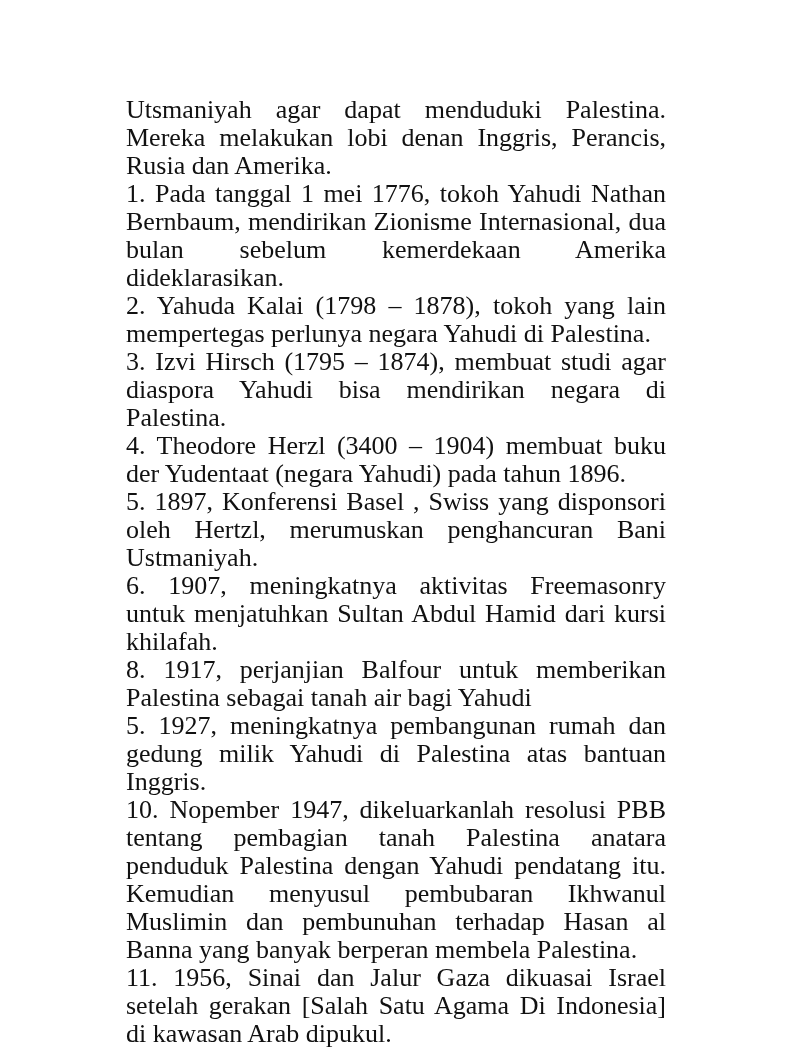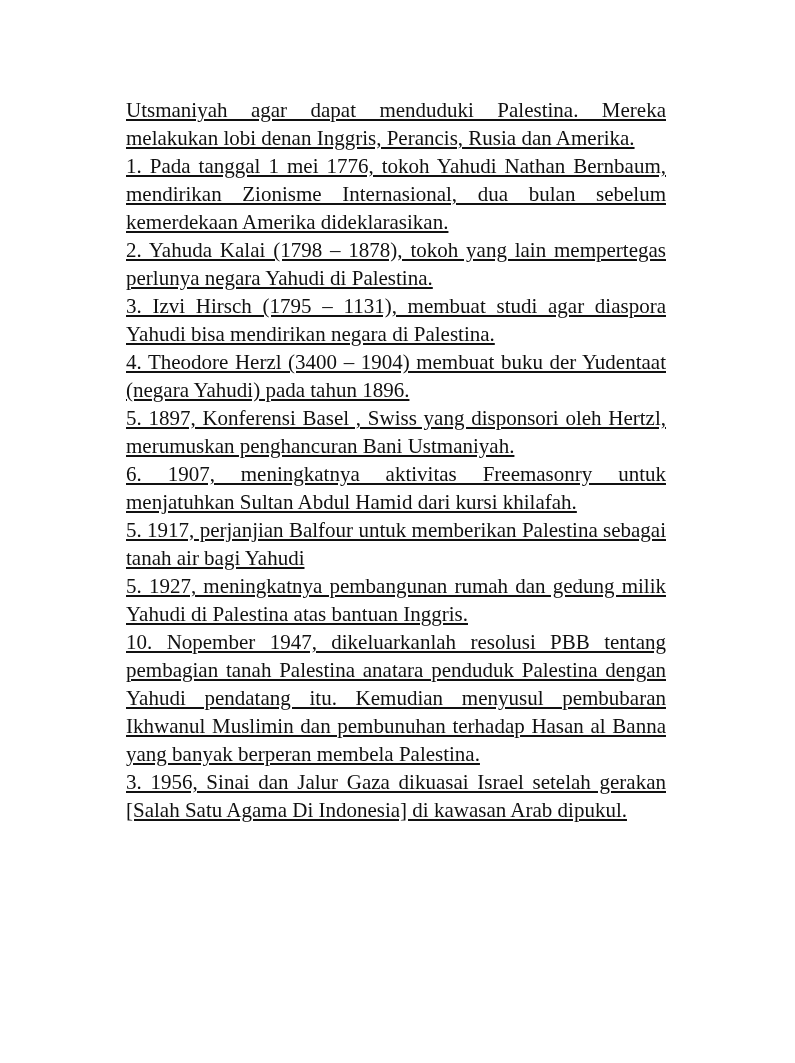--- a/index.html
+++ b/index.html
@@ -13,28 +13,27 @@
     height: 1063px;
     background: #ffffff;
     overflow: hidden;
     font-family: "Liberation Serif", "DejaVu Serif", serif;
   }
   .body-text {
     position: absolute;
     left: 126px;
     top: 96px;
     width: 540px;
-    font-size: 21px;
+    font-size: 26px;
     line-height: 28px;
     color: #111111;
     text-align: justify;
     hyphens: none;
     -webkit-hyphens: none;
     word-spacing: normal;
-    text-decoration: underline;
   }
   .body-text p {
     margin: 0;
     padding: 0;
     text-indent: 0;
   }
   .page-number {
     position: absolute;
     left: 0;
     top: 1064px;
@@ -46,23 +45,23 @@
   }
 </style>
 </head>
 <body>
 
 <div class="page">
   <div class="body-text">
       <p>Utsmaniyah agar dapat menduduki Palestina. Mereka melakukan lobi denan Inggris, Perancis, Rusia dan Amerika.</p>
       <p>1. Pada tanggal 1 mei 1776, tokoh Yahudi Nathan Bernbaum, mendirikan Zionisme Internasional, dua bulan sebelum kemerdekaan Amerika dideklarasikan.</p>
       <p>2. Yahuda Kalai (1798 – 1878), tokoh yang lain mempertegas perlunya negara Yahudi di Palestina.</p>
-      <p>3. Izvi Hirsch (1795 – 1131), membuat studi agar diaspora Yahudi bisa mendirikan negara di Palestina.</p>
+      <p>3. Izvi Hirsch (1795 – 1874), membuat studi agar diaspora Yahudi bisa mendirikan negara di Palestina.</p>
       <p>4. Theodore Herzl (3400 – 1904) membuat buku der Yudentaat (negara Yahudi) pada tahun 1896.</p>
       <p>5. 1897, Konferensi Basel , Swiss yang disponsori oleh Hertzl, merumuskan penghancuran Bani Ustmaniyah.</p>
       <p>6. 1907, meningkatnya aktivitas Freemasonry untuk menjatuhkan Sultan Abdul Hamid dari kursi khilafah.</p>
-      <p>5. 1917, perjanjian Balfour untuk memberikan Palestina sebagai tanah air bagi Yahudi</p>
+      <p>8. 1917, perjanjian Balfour untuk memberikan Palestina sebagai tanah air bagi Yahudi</p>
       <p>5. 1927, meningkatnya pembangunan rumah dan gedung milik Yahudi di Palestina atas bantuan Inggris.</p>
       <p>10. Nopember 1947, dikeluarkanlah resolusi PBB tentang pembagian tanah Palestina anatara penduduk Palestina dengan Yahudi pendatang itu. Kemudian menyusul pembubaran Ikhwanul Muslimin dan pembunuhan terhadap Hasan al Banna yang banyak berperan membela Palestina.</p>
-      <p>3. 1956, Sinai dan Jalur Gaza dikuasai Israel setelah gerakan [Salah Satu Agama Di Indonesia] di kawasan Arab dipukul.</p>
+      <p>11. 1956, Sinai dan Jalur Gaza dikuasai Israel setelah gerakan [Salah Satu Agama Di Indonesia] di kawasan Arab dipukul.</p>
     </div>
   <div class="page-number">35</div>
 </div>
 
 </body></html>

